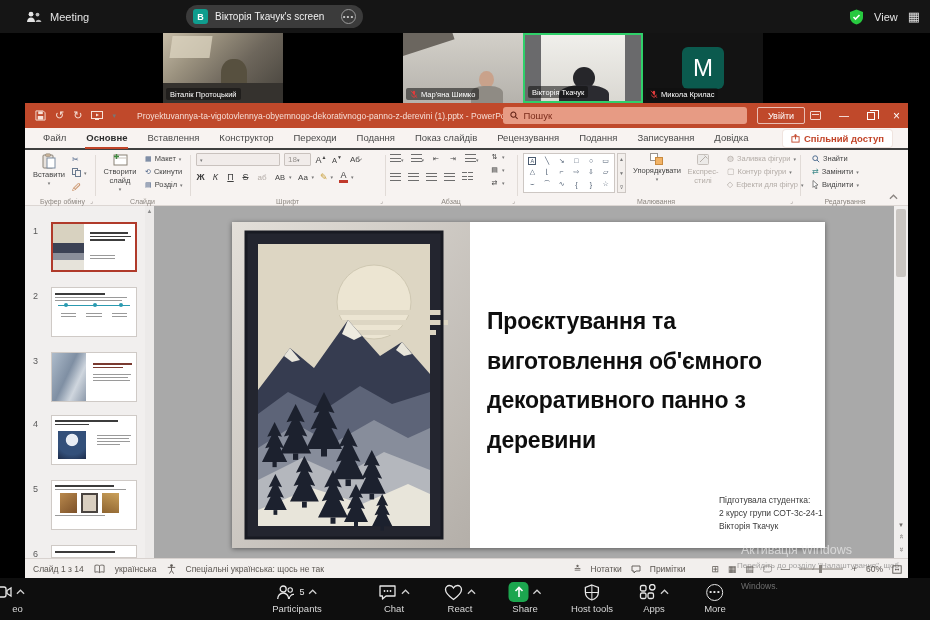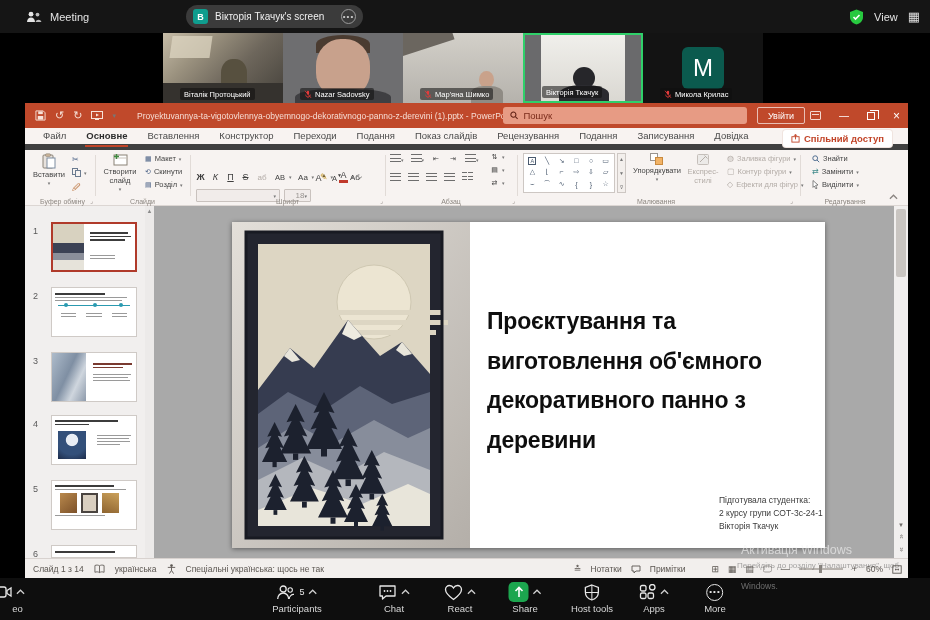--- a/index.html
+++ b/index.html
@@ -11,21 +11,21 @@
   .tb-left { position:absolute; left:26px; top:0; height:33px; display:flex; align-items:center; gap:8px; color:#e4e4e4; font-size:11px; }
   .tb-pill { position:absolute; left:186px; top:5px; width:177px; height:23px; background:#3b3b3b; border-radius:12px; display:flex; align-items:center; padding:0 7px; }
   .tb-badge { width:15px; height:15px; border-radius:3px; background:#0f9d8e; color:#fff; font-size:9px; font-weight:bold; display:flex; align-items:center; justify-content:center; }
   .tb-pill-title { color:#f0f0f0; font-size:10px; margin-left:7px; flex:1; white-space:nowrap; }
   .tb-ellipsis { width:15px; height:15px; border-radius:50%; border:1px solid #9a9a9a; color:#cfcfcf; font-size:8px; line-height:13px; text-align:center; letter-spacing:1px; }
   .tb-right { position:absolute; right:10px; top:0; height:33px; display:flex; align-items:center; gap:10px; color:#e4e4e4; font-size:11px; }
   .grid-glyph { font-size:13px; color:#dcdcdc; }
 
   
   .tile { position:absolute; top:33px; width:120px; height:70px; overflow:hidden; background:#222; }
-  .tile .nl { position:absolute; left:17px; bottom:3px; background:rgba(15,15,15,.55); color:#fff; font-size:7.5px; padding:1.5px 4px; border-radius:2px; display:flex; align-items:center; gap:3px; white-space:nowrap; z-index:3; }
+  .tile .nl { position:absolute; left:3px; bottom:3px; background:rgba(15,15,15,.55); color:#fff; font-size:7.5px; padding:1.5px 4px; border-radius:2px; display:flex; align-items:center; gap:3px; white-space:nowrap; z-index:3; }
   .t1 { left:163px; background:linear-gradient(135deg,#c7bda8 0%,#9b927f 28%,#6e675c 58%,#44403a 100%); }
   .t1 .win { position:absolute; left:8px; top:3px; width:40px; height:22px; background:#ded5c2; opacity:.75; transform:skewX(-8deg); }
   .t1 .desk { position:absolute; left:0; bottom:0; width:100%; height:20px; background:#35322e; }
   .t1 .fig { position:absolute; left:58px; top:26px; width:26px; height:30px; background:#57503f; border-radius:45% 45% 0 0; }
   .t2 { left:283px; background:#6e6e70; }
   .t2 .face { position:absolute; left:33px; top:6px; width:54px; height:58px; background:#c8a18c; border-radius:46% 46% 42% 42%; }
   .t2 .hair { position:absolute; left:33px; top:2px; width:54px; height:18px; background:#4a3b30; border-radius:50% 50% 0 0; }
   .t2 .body { position:absolute; left:12px; bottom:-6px; width:96px; height:20px; background:#3f3f42; border-radius:40% 40% 0 0; }
   .t3 { left:403px; background:linear-gradient(#d3d0c9,#b5b2ac); }
   .t3 .beam { position:absolute; left:-22px; top:-16px; width:70px; height:34px; background:#6b665f; transform:rotate(-18deg); }
@@ -46,36 +46,36 @@
   .search { position:absolute; left:478px; top:4px; width:244px; height:17px; background:#e79b84; border-radius:3px; display:flex; align-items:center; padding:0 7px; gap:5px; }
   .search input { background:transparent; border:none; outline:none; font-size:9.5px; color:#5f1f12; font-family:"Liberation Sans",sans-serif; width:100%; }
   .search input::placeholder { color:#7a2b1a; opacity:1; }
   .signin { position:absolute; left:732px; top:4px; width:48px; height:17px; border:1px solid rgba(255,255,255,.65); border-radius:2px; color:#fff; font-size:9px; display:flex; align-items:center; justify-content:center; }
   .wctl { position:absolute; right:8px; top:0; height:25px; display:flex; align-items:center; gap:18px; color:#fff; }
   .ribbon-disp { width:11px; height:9px; border:1px solid #f3d8cf; border-radius:1px; position:relative; }
   .ribbon-disp::after { content:""; position:absolute; left:1px; right:1px; top:2px; height:1px; background:#f3d8cf; }
   .restore { width:8px; height:8px; border:1px solid #fff; position:relative; }
   .restore::after { content:""; position:absolute; left:2px; top:-3px; width:8px; height:8px; border-top:1px solid #fff; border-right:1px solid #fff; }
 
-  .tabs { position:absolute; left:0; top:25px; width:100%; height:22px; background:#f8f3f1; border-bottom:6px solid #404040; display:flex; align-items:center; padding-left:8px; }
+  .tabs { position:absolute; left:0; top:25px; width:100%; height:22px; background:#f8f3f1; border-bottom:2px solid #404040; display:flex; align-items:center; padding-left:8px; }
   .tab { padding:0 10px; font-size:9.5px; color:#4a4a4a; height:22px; line-height:22px; position:relative; }
   .tab.active { font-weight:bold; color:#2e2e2e; }
   .tab.active::after { content:""; position:absolute; left:9px; right:9px; bottom:0; height:2px; background:#c24428; }
   .share-btn { position:absolute; right:16px; top:2px; height:17px; background:#fff; border-radius:3px; padding:0 8px; display:flex; align-items:center; gap:4px; color:#c24428; font-size:9.5px; font-weight:bold; box-shadow:0 0 0 1px #f0e4df; }
 
   .ribbon { position:absolute; left:0; top:47px; width:100%; height:56px; background:#f7f3f1; border-bottom:1px solid #dcd6d3; font-size:7.5px; color:#444; }
   .grp { position:absolute; top:0; height:56px; }
   .grp-label { position:absolute; bottom:1px; left:0; right:0; text-align:center; font-size:7px; color:#8d8781; }
   .launcher { position:absolute; right:2px; bottom:2px; font-size:6px; color:#9a948f; }
   .gdiv { position:absolute; top:5px; bottom:9px; width:1px; background:#e1dbd7; }
   .bigbtn { position:absolute; top:3px; display:flex; flex-direction:column; align-items:center; gap:1px; text-align:center; }
   .srow { position:absolute; display:flex; align-items:center; gap:3px; white-space:nowrap; }
   .mini { font-size:8px; color:#51678a; }
   .dd { font-size:5px; color:#777; }
-  .fbox { height:13px; border:1px solid #c9c2be; background:#f1ecea; color:#9a9591; font-size:8px; display:flex; align-items:center; justify-content:flex-end; padding:0 3px; border-radius:1px;margin-top:36px; }
+  .fbox { height:13px; border:1px solid #c9c2be; background:#f1ecea; color:#9a9591; font-size:8px; display:flex; align-items:center; justify-content:flex-start; padding:0 3px; border-radius:1px; }
   .fg { width:14px; text-align:center; font-size:9px; color:#3f3f3f; }
   .pline { display:inline-block; width:11px; height:8px; background:repeating-linear-gradient(to bottom,#6e6e6e 0 1px,transparent 1px 3.5px); }
   .gal { position:absolute; left:6px; top:3px; width:92px; height:40px; background:#fff; border:1px solid #cdc7c3; display:grid; grid-template-columns:repeat(6,1fr); align-items:center; justify-items:center; font-size:7px; color:#4a5a6e; padding:1px; }
   .galscroll { position:absolute; left:100px; top:3px; width:9px; height:40px; border:1px solid #cdc7c3; background:#f3efec; display:flex; flex-direction:column; align-items:center; justify-content:space-between; font-size:5px; color:#777; padding:2px 0; }
   .gray { color:#b3aca7; }
   .arr-icon { position:relative; width:14px; height:12px; }
   .arr-icon i { position:absolute; width:8px; height:8px; background:#f2b366; border:1px solid #c98a3e; }
   .arr-icon i:first-child { left:0; top:0; background:#fff; border-color:#9a948f; }
   .arr-icon i:last-child { left:5px; top:4px; }
 
@@ -151,34 +151,20 @@
     </div>
   </div>
 
   <div class="tile t1">
     <div class="win"></div>
     <div class="fig"></div>
     <div class="desk"></div>
     <div class="nl">
         <span>Віталік Протоцький</span>
       </div>
-  </div>
-  <div class="tile t2">
-    <div class="hair"></div>
-    <div class="face"></div>
-    <div class="body"></div>
-    <div class="nl">
-      <svg class="lic" width="8" height="9" viewBox="0 0 10 11">
-          <rect x="3.6" y="0.8" width="2.8" height="5" rx="1.4" fill="#e23b3b"></rect>
-          <path d="M2 5.6 a3 3 0 0 0 6 0" stroke="#e23b3b" stroke-width=".9" fill="none"></path>
-          <line x1="5" y1="8.4" x2="5" y2="10" stroke="#e23b3b" stroke-width=".9"></line>
-          <line x1="1.3" y1="0.8" x2="8.7" y2="9.6" stroke="#e23b3b" stroke-width="1.1"></line>
-        </svg>
-      <span>Nazar Sadovsky</span>
-    </div>
   </div>
   <div class="tile t3">
     <div class="beam"></div>
     <div class="head"></div>
     <div class="sh"></div>
     <div class="nl">
       <svg class="lic" width="8" height="9" viewBox="0 0 10 11">
           <rect x="3.6" y="0.8" width="2.8" height="5" rx="1.4" fill="#e23b3b"></rect>
           <path d="M2 5.6 a3 3 0 0 0 6 0" stroke="#e23b3b" stroke-width=".9" fill="none"></path>
           <line x1="5" y1="8.4" x2="5" y2="10" stroke="#e23b3b" stroke-width=".9"></line>

